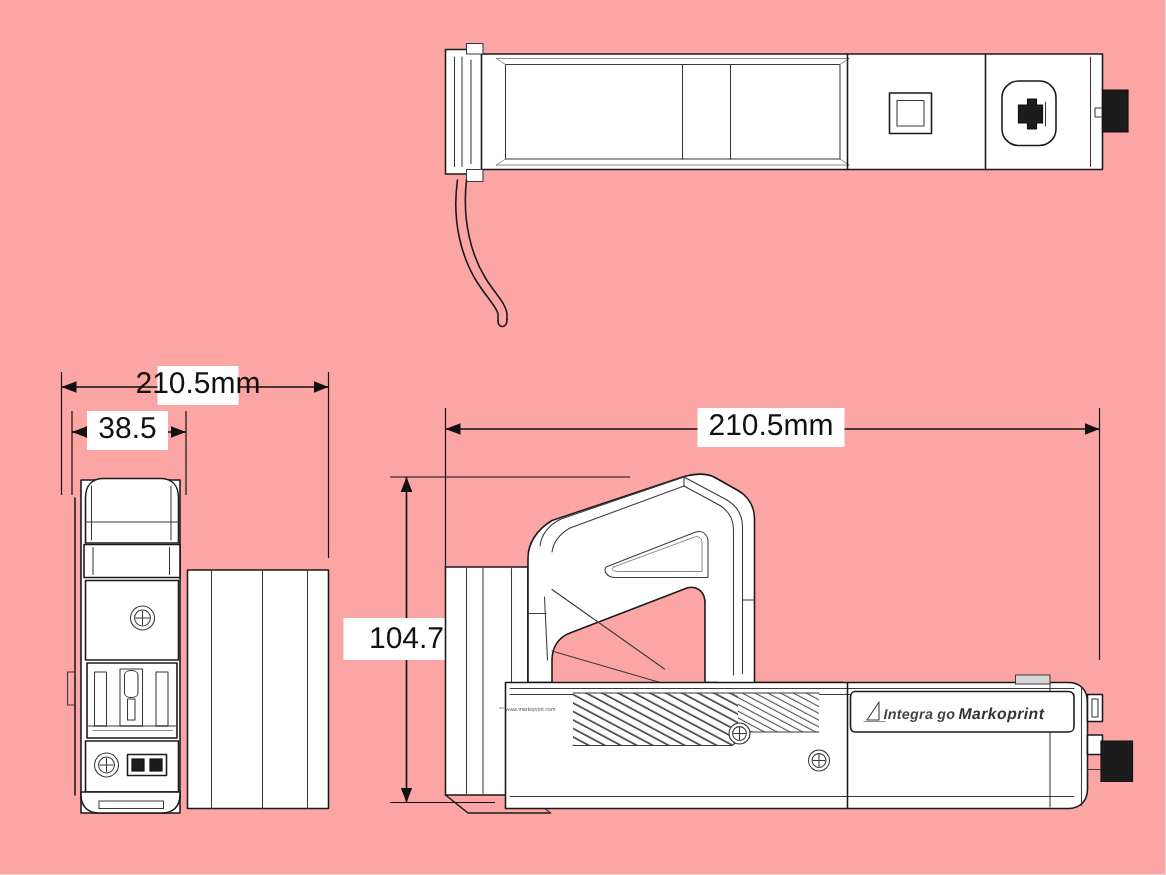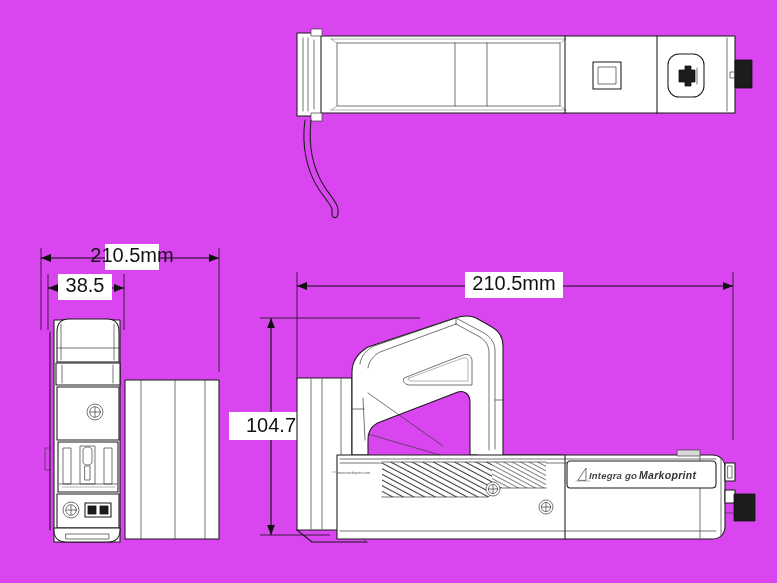--- a/index.html
+++ b/index.html
@@ -9,21 +9,21 @@
     background: #ffffff;
   }
   body {
     font-family: "Liberation Sans", sans-serif;
     color: #1a1a1a;
   }
   #drawing-sheet {
     position: relative;
     width: 777px;
     height: 583px;
-    background: #d946ef;
+    background: #fca5a5;
     overflow: hidden;
   }
   #drawing-sheet svg {
     position: absolute;
     top: 0;
     left: 0;
     width: 777px;
     height: 583px;
     display: block;
   }

